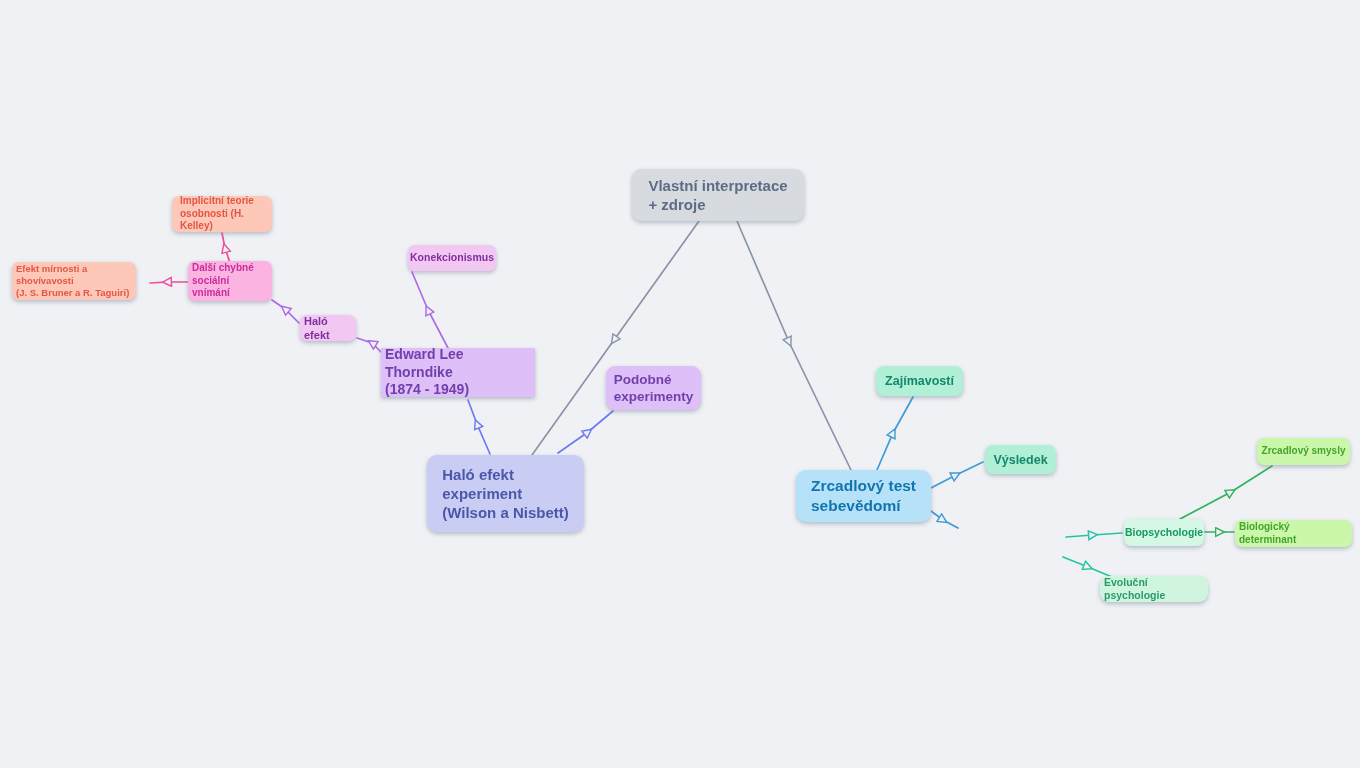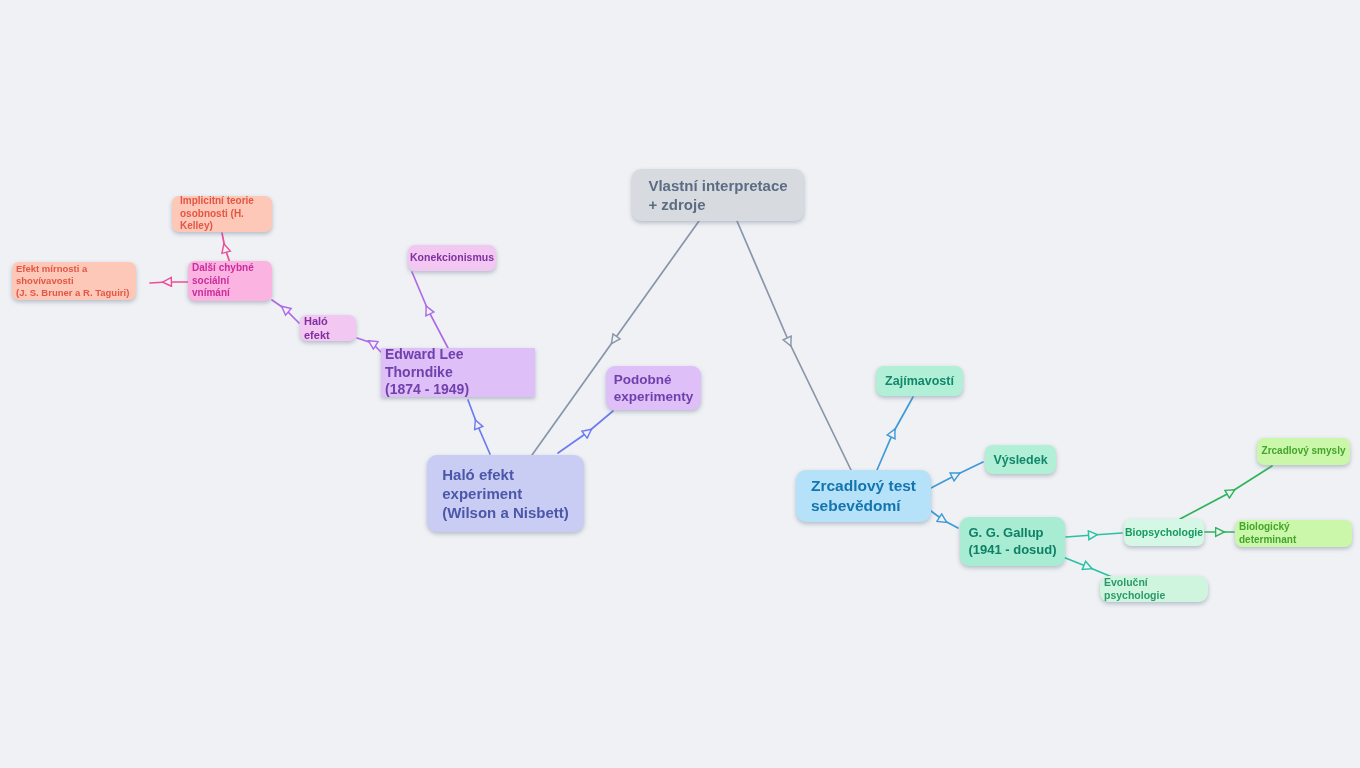--- a/index.html
+++ b/index.html
@@ -124,24 +124,20 @@
 
   <div class="node" style="left: 985px; top: 445px; width: 71px; height: 29px; font-size: 12.5px; border-radius: 8px; background: rgb(178, 239, 215); color: rgb(18, 136, 106);">
     <span>Výsledek</span>
   </div>
 
   <div class="node" style="left: 796px; top: 470px; width: 135px; height: 52px; font-size: 15.5px; border-radius: 10px; background: rgb(181, 226, 249); color: rgb(20, 117, 174);">
     <span>Zrcadlový test
 sebevědomí</span>
   </div>
 
-  <div class="node" style="left: 960px; top: 517px; width: 105px; height: 49px; font-size: 13px; border-radius: 9px; background: rgb(168, 237, 211); color: rgb(14, 128, 100);">
-    <span>G. G. Gallup
-(1941 - dosud)</span>
-  </div>
 
   <div class="node" style="left: 1124px; top: 519px; width: 80px; height: 27px; font-size: 10.5px; border-radius: 7px; background: rgb(213, 247, 229); color: rgb(22, 154, 95);">
     <span>Biopsychologie</span>
   </div>
 
   <div class="node" style="left: 1257px; top: 438px; width: 93px; height: 27px; font-size: 10px; border-radius: 7px; background: rgb(203, 247, 171); color: rgb(68, 164, 44);">
     <span>Zrcadlový smysly</span>
   </div>
 
   <div class="node" style="left: 1235px; top: 520px; width: 117px; height: 27px; font-size: 10px; border-radius: 7px; background: rgb(203, 247, 171); color: rgb(68, 164, 44);">

